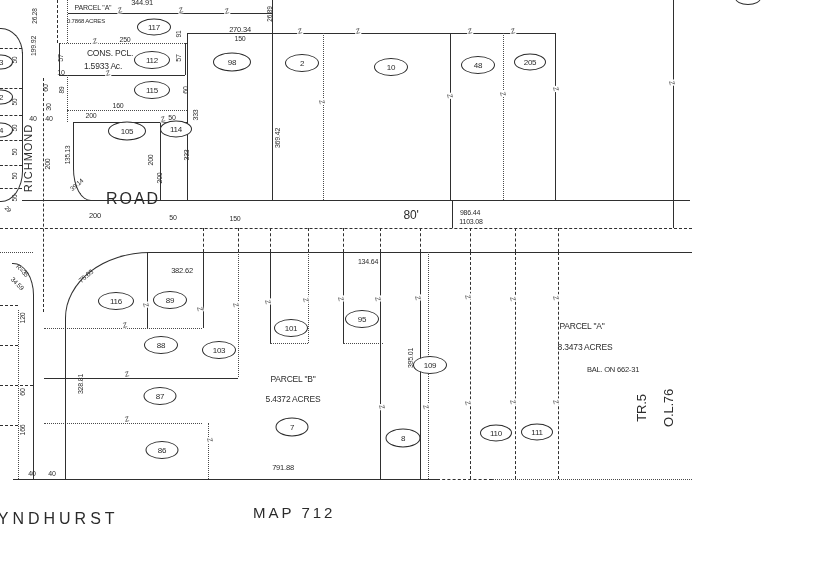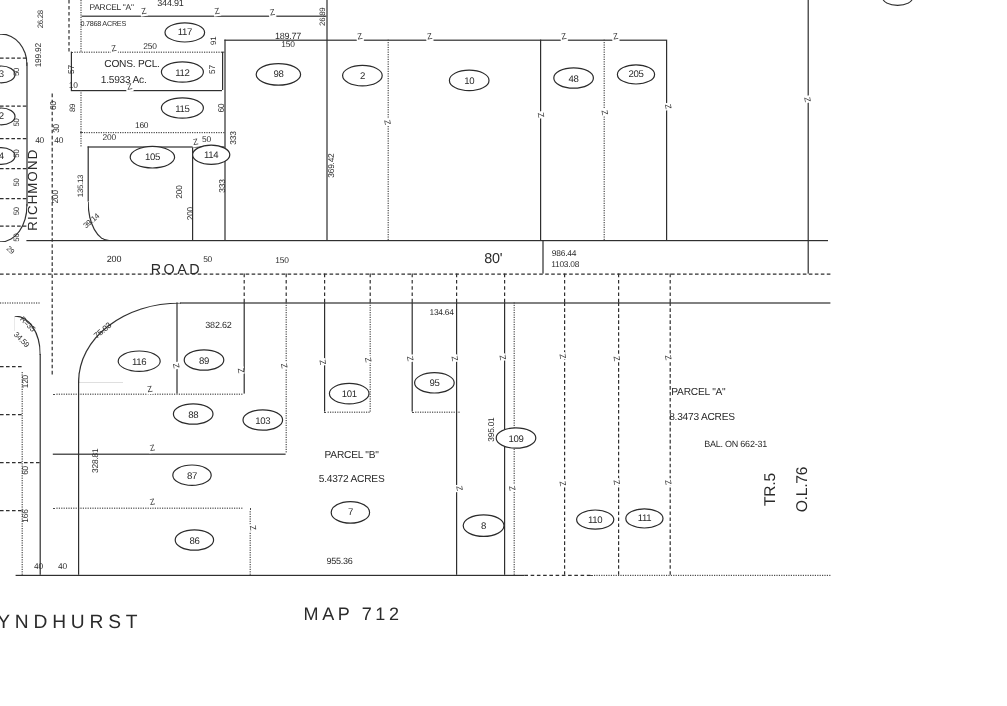--- a/index.html
+++ b/index.html
@@ -191,21 +191,21 @@
     <div class="lbl" style="left: 270px; top: 14px; font-size: 6.5px; transform: translate(-50%, -50%) rotate(-90deg);">26.89</div>
     <div class="lbl" style="left: 35px; top: 16px; font-size: 6.5px; transform: translate(-50%, -50%) rotate(-90deg);">26.28</div>
     <div class="lbl" style="left: 33px; top: 46px; font-size: 7px; transform: translate(-50%, -50%) rotate(-90deg);">199.92</div>
     <div class="lbl" style="left: 110px; top: 53px; font-size: 8.5px; transform: translate(-50%, -50%) rotate(0deg);">CONS. PCL.</div>
     <div class="lbl" style="left: 103px; top: 66px; font-size: 8.5px; transform: translate(-50%, -50%) rotate(0deg);">1.5933 Ac.</div>
     <div class="lbl" style="left: 60px; top: 58px; font-size: 7px; transform: translate(-50%, -50%) rotate(-90deg);">57</div>
     <div class="lbl" style="left: 61px; top: 72px; font-size: 7px; transform: translate(-50%, -50%) rotate(0deg);">10</div>
     <div class="lbl" style="left: 178px; top: 58px; font-size: 7px; transform: translate(-50%, -50%) rotate(-90deg);">57</div>
     <div class="lbl" style="left: 179px; top: 34px; font-size: 6.5px; transform: translate(-50%, -50%) rotate(-90deg);">91</div>
     <div class="lbl" style="left: 125px; top: 39px; font-size: 7px; transform: translate(-50%, -50%) rotate(0deg);">250</div>
-    <div class="lbl" style="left: 240px; top: 30px; font-size: 7.5px; transform: translate(-50%, -50%) rotate(0deg);">189.77</div>
+    <div class="lbl" style="left: 240px; top: 30px; font-size: 7.5px; transform: translate(-50%, -50%) rotate(0deg);">270.34</div>
     <div class="lbl" style="left: 240px; top: 38px; font-size: 7px; transform: translate(-50%, -50%) rotate(0deg);">150</div>
     <div class="lbl" style="left: 45px; top: 88px; font-size: 7px; transform: translate(-50%, -50%) rotate(-90deg);">60</div>
     <div class="lbl" style="left: 62px; top: 90px; font-size: 6.5px; transform: translate(-50%, -50%) rotate(-90deg);">89</div>
     <div class="lbl" style="left: 185px; top: 90px; font-size: 7px; transform: translate(-50%, -50%) rotate(-90deg);">60</div>
     <div class="lbl" style="left: 118px; top: 105px; font-size: 7px; transform: translate(-50%, -50%) rotate(0deg);">160</div>
     <div class="lbl" style="left: 91px; top: 115px; font-size: 7px; transform: translate(-50%, -50%) rotate(0deg);">200</div>
     <div class="lbl" style="left: 172px; top: 117px; font-size: 7px; transform: translate(-50%, -50%) rotate(0deg);">50</div>
     <div class="lbl" style="left: 48px; top: 107px; font-size: 7px; transform: translate(-50%, -50%) rotate(-90deg);">30</div>
     <div class="lbl" style="left: 33px; top: 118px; font-size: 7px; transform: translate(-50%, -50%) rotate(0deg);">40</div>
     <div class="lbl" style="left: 49px; top: 118px; font-size: 7px; transform: translate(-50%, -50%) rotate(0deg);">40</div>
@@ -219,21 +219,21 @@
     <div class="lbl" style="left: 77px; top: 185px; font-size: 6.5px; transform: translate(-50%, -50%) rotate(-40deg);">39.14</div>
     <div class="lbl" style="left: 28px; top: 158px; font-size: 11px; letter-spacing: 1px; transform: translate(-50%, -50%) rotate(-90deg);">RICHMOND</div>
     <div class="lbl" style="left: 8px; top: 209px; font-size: 6px; transform: translate(-50%, -50%) rotate(45deg);">29</div>
     <div class="lbl" style="left: 15px; top: 60px; font-size: 6.5px; transform: translate(-50%, -50%) rotate(-90deg);">50</div>
     <div class="lbl" style="left: 15px; top: 102px; font-size: 6.5px; transform: translate(-50%, -50%) rotate(-90deg);">50</div>
     <div class="lbl" style="left: 15px; top: 128px; font-size: 6.5px; transform: translate(-50%, -50%) rotate(-90deg);">50</div>
     <div class="lbl" style="left: 15px; top: 152px; font-size: 6.5px; transform: translate(-50%, -50%) rotate(-90deg);">50</div>
     <div class="lbl" style="left: 15px; top: 176px; font-size: 6.5px; transform: translate(-50%, -50%) rotate(-90deg);">50</div>
     <div class="lbl" style="left: 15px; top: 198px; font-size: 6.5px; transform: translate(-50%, -50%) rotate(-90deg);">50</div>
     <div class="lbl" style="left: 95px; top: 216px; font-size: 7.5px; transform: translate(-50%, -50%) rotate(0deg);">200</div>
-    <div class="lbl" style="left: 133px; top: 224px; font-size: 12px; letter-spacing: 2px; transform: translate(-50%, -50%) rotate(0deg); margin-left: 14px;">ROAD</div>
+    <div class="lbl" style="left: 133px; top: 199px; font-size: 16px; letter-spacing: 2px; transform: translate(-50%, -50%) rotate(0deg);">ROAD</div>
     <div class="lbl" style="left: 173px; top: 217px; font-size: 7px; transform: translate(-50%, -50%) rotate(0deg);">50</div>
     <div class="lbl" style="left: 235px; top: 218px; font-size: 7px; transform: translate(-50%, -50%) rotate(0deg);">150</div>
     <div class="lbl" style="left: 411px; top: 215px; font-size: 12px; transform: translate(-50%, -50%) rotate(0deg);">80'</div>
     <div class="lbl" style="left: 470px; top: 212px; font-size: 7px; transform: translate(-50%, -50%) rotate(0deg);">986.44</div>
     <div class="lbl" style="left: 471px; top: 221px; font-size: 7px; transform: translate(-50%, -50%) rotate(0deg);">1103.08</div>
     <div class="lbl" style="left: 22px; top: 271px; font-size: 6.5px; transform: translate(-50%, -50%) rotate(45deg);">R=35</div>
     <div class="lbl" style="left: 17px; top: 284px; font-size: 6.5px; transform: translate(-50%, -50%) rotate(45deg);">34.59</div>
     <div class="lbl" style="left: 86px; top: 276px; font-size: 7px; transform: translate(-50%, -50%) rotate(-40deg);">75.03</div>
     <div class="lbl" style="left: 182px; top: 271px; font-size: 7.5px; transform: translate(-50%, -50%) rotate(0deg);">382.62</div>
     <div class="lbl" style="left: 368px; top: 261px; font-size: 7px; transform: translate(-50%, -50%) rotate(0deg);">134.64</div>
@@ -242,21 +242,21 @@
     <div class="lbl" style="left: 22px; top: 430px; font-size: 7px; transform: translate(-50%, -50%) rotate(-90deg);">166</div>
     <div class="lbl" style="left: 80px; top: 384px; font-size: 7px; transform: translate(-50%, -50%) rotate(-90deg);">328.81</div>
     <div class="lbl" style="left: 410px; top: 358px; font-size: 7px; transform: translate(-50%, -50%) rotate(-90deg);">395.01</div>
     <div class="lbl" style="left: 293px; top: 379px; font-size: 8.5px; transform: translate(-50%, -50%) rotate(0deg);">PARCEL "B"</div>
     <div class="lbl" style="left: 293px; top: 399px; font-size: 8.5px; transform: translate(-50%, -50%) rotate(0deg);">5.4372 ACRES</div>
     <div class="lbl" style="left: 582px; top: 326px; font-size: 8.5px; transform: translate(-50%, -50%) rotate(0deg);">PARCEL "A"</div>
     <div class="lbl" style="left: 585px; top: 347px; font-size: 8.5px; transform: translate(-50%, -50%) rotate(0deg);">8.3473 ACRES</div>
     <div class="lbl" style="left: 613px; top: 370px; font-size: 7.5px; transform: translate(-50%, -50%) rotate(0deg);">BAL. ON 662-31</div>
     <div class="lbl" style="left: 641px; top: 408px; font-size: 13px; transform: translate(-50%, -50%) rotate(-90deg);">TR.5</div>
     <div class="lbl" style="left: 668px; top: 408px; font-size: 13px; transform: translate(-50%, -50%) rotate(-90deg);">O.L.76</div>
-    <div class="lbl" style="left: 283px; top: 468px; font-size: 7.5px; transform: translate(-50%, -50%) rotate(0deg);">955.36</div>
+    <div class="lbl" style="left: 283px; top: 468px; font-size: 7.5px; transform: translate(-50%, -50%) rotate(0deg);">791.88</div>
     <div class="lbl" style="left: 32px; top: 473px; font-size: 7px; transform: translate(-50%, -50%) rotate(0deg);">40</div>
     <div class="lbl" style="left: 52px; top: 473px; font-size: 7px; transform: translate(-50%, -50%) rotate(0deg);">40</div>
     <div class="zmk" style="left: 120px; top: 10px; transform: translate(-50%, -50%) rotate(-10deg);">Z</div>
     <div class="zmk" style="left: 181px; top: 10px; transform: translate(-50%, -50%) rotate(-10deg);">Z</div>
     <div class="zmk" style="left: 227px; top: 11px; transform: translate(-50%, -50%) rotate(-10deg);">Z</div>
     <div class="zmk" style="left: 95px; top: 41px; transform: translate(-50%, -50%) rotate(-10deg);">Z</div>
     <div class="zmk" style="left: 108px; top: 73px; transform: translate(-50%, -50%) rotate(-10deg);">Z</div>
     <div class="zmk" style="left: 163px; top: 119px; transform: translate(-50%, -50%) rotate(-10deg);">Z</div>
     <div class="zmk" style="left: 300px; top: 31px; transform: translate(-50%, -50%) rotate(-10deg);">Z</div>
     <div class="zmk" style="left: 358px; top: 31px; transform: translate(-50%, -50%) rotate(-10deg);">Z</div>

